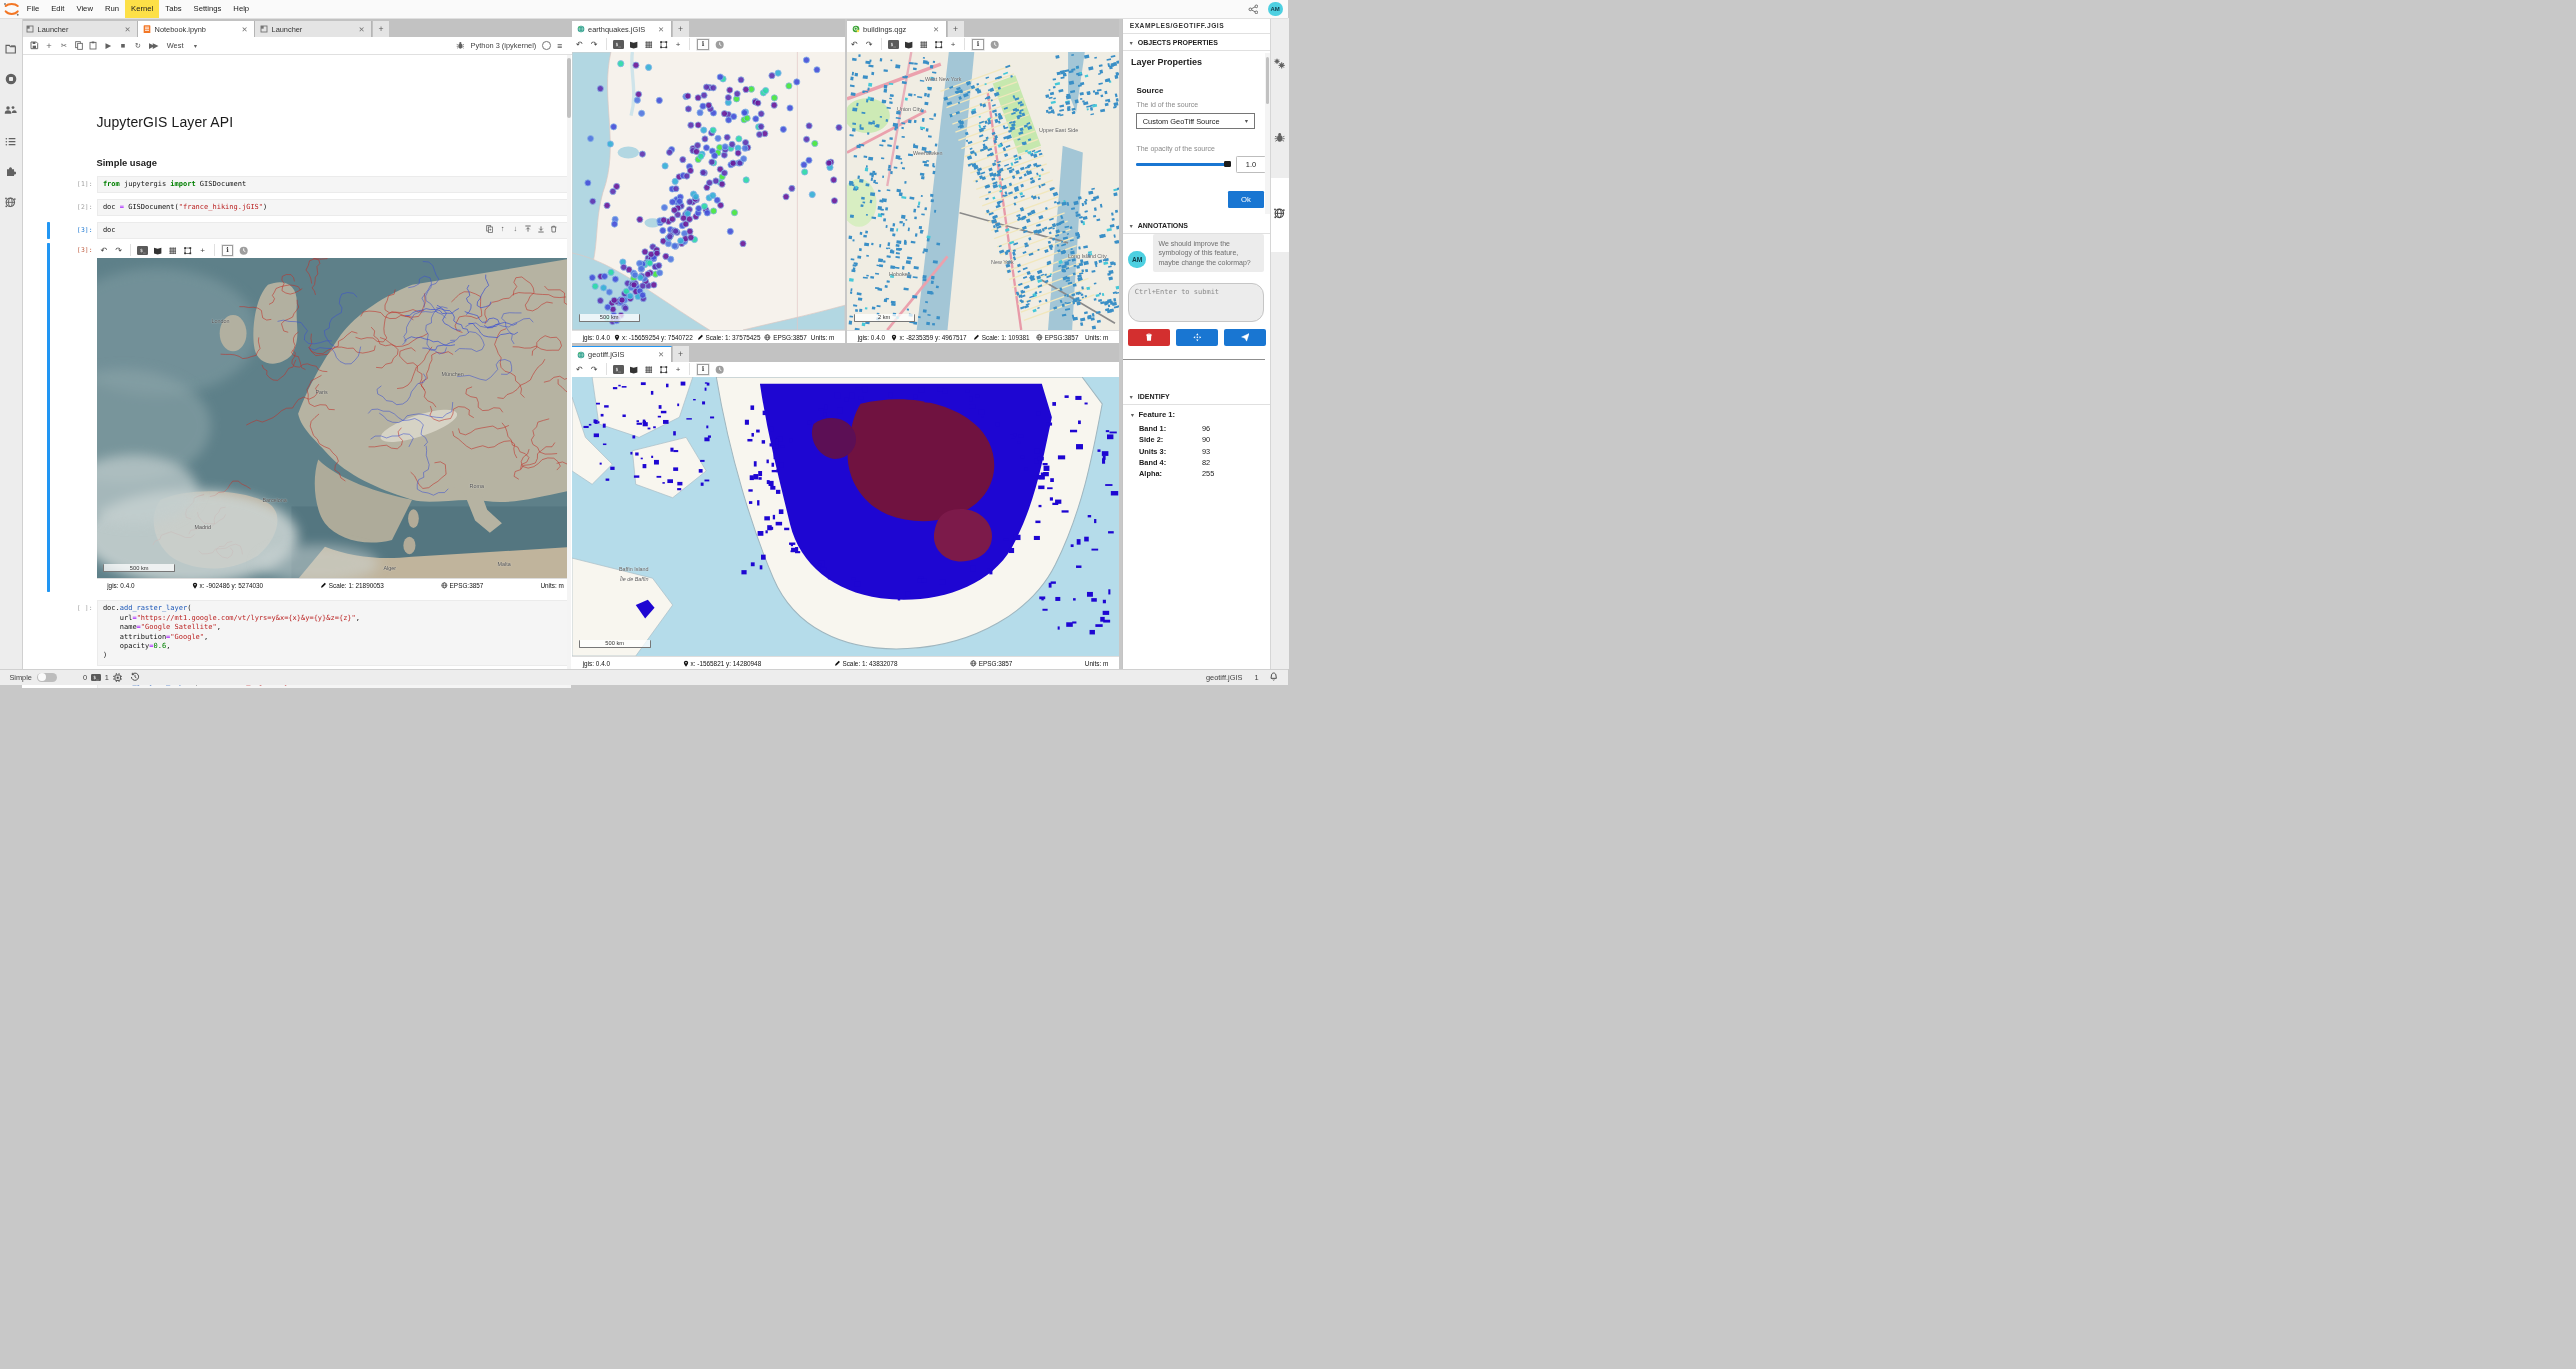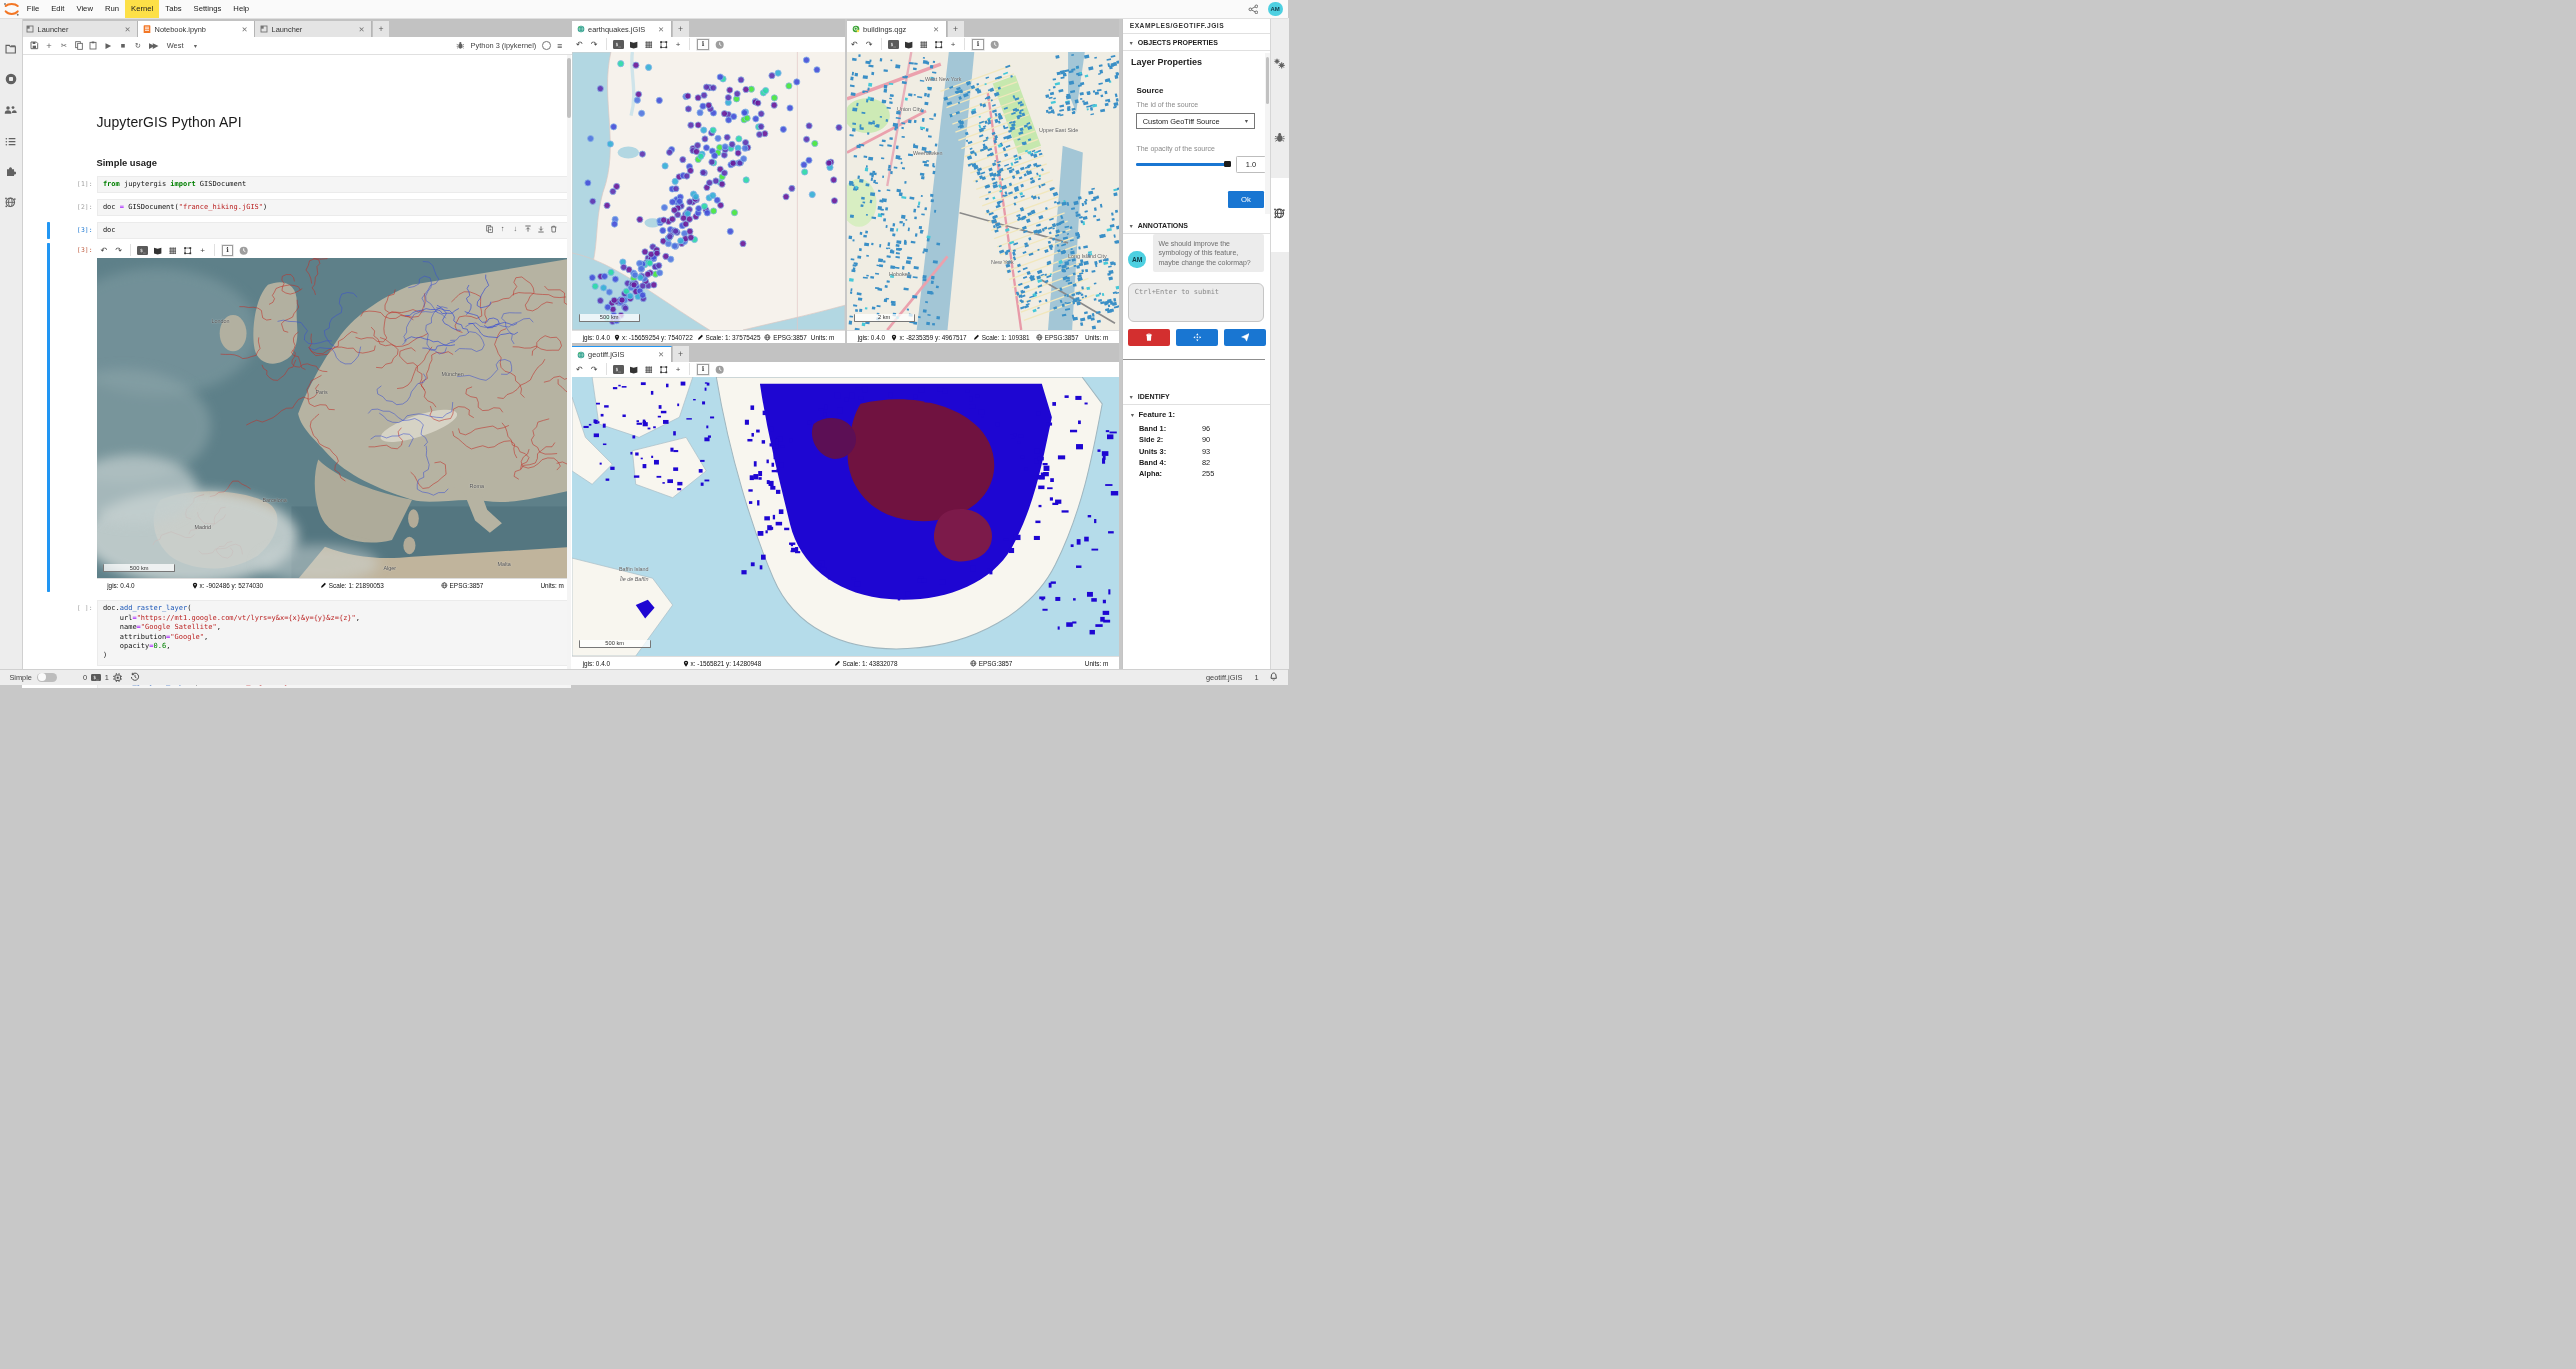--- a/index.html
+++ b/index.html
@@ -110,21 +110,21 @@
   .lp-slider .thumb{position:absolute;right:-1.3px;top:0.7px;width:6.7px;height:6.7px;background:#1b1b1b;border-radius:1.3px;}
   .lp-value{position:absolute;left:113px;top:138px;width:28px;height:14.8px;border:0.7px solid #bdbdbd;border-radius:1.3px;
     font-size:7.4px;color:#222;display:flex;align-items:center;justify-content:center;background:#fff;}
   .ok-btn{position:absolute;left:105px;top:173px;width:36px;height:17.4px;background:#1976d2;color:#fff;
     font-size:7.7px;border-radius:1.3px;display:flex;align-items:center;justify-content:center;}
   .ann-bubble{position:absolute;left:29.5px;top:216px;width:111px;background:#ececec;border-radius:2px;
     font-size:7px;color:#6d6d6d;padding:4.7px 6px;box-sizing:border-box;line-height:1.35;}
   .ann-avatar{position:absolute;left:5.4px;top:233px;width:17.4px;height:17.4px;border-radius:50%;background:#4dd0e1;
     color:#0d3b46;font-size:6.7px;font-weight:bold;display:flex;align-items:center;justify-content:center;}
   .ann-input{position:absolute;left:5.4px;top:265px;width:136px;height:39px;background:#ececec;
-    border:0.7px solid #c6c6c6;border-radius:6px;font-family:"DejaVu Sans Mono",monospace;font-size:7px;
+    border:0.7px solid #c6c6c6;border-radius:12px;font-family:"DejaVu Sans Mono",monospace;font-size:7px;
     color:#8a8a8a;padding:4px 5.4px;box-sizing:border-box;resize:none;}
   .ann-input::placeholder{color:#8a8a8a;}
   .ann-btn{position:absolute;top:311px;width:42px;height:17px;border-radius:2px;display:flex;
     align-items:center;justify-content:center;}
   .ann-btn.del{left:5.4px;background:#d32f2f;}
   .ann-btn.ctr{left:53px;background:#1976d2;}
   .ann-btn.snd{left:101px;background:#1976d2;}
   .rp-divider{position:absolute;left:0;top:341px;width:142px;height:1.3px;background:#8f8f8f;}
   .id-feature{position:absolute;left:6.7px;top:392px;font-size:7.7px;font-weight:bold;color:#212121;}
   .id-feature .car{font-size:5.4px;color:#616161;margin-right:3.4px;}
@@ -290,21 +290,21 @@
             <circle cx="6.5" cy="3" r="1.6" fill="#616161"></circle>
             <path d="M1,5l2.5,1M1,8h2.5M1.5,11l2-1.5M12,5l-2.5,1M12,8H9.5M11.5,11l-2-1.5" stroke="#616161" stroke-width="1"></path>
           </svg>
         <span>Python 3 (ipykernel)</span>
         <span class="kcirc"></span>
         <span style="font-size:8.7px;color:#616161">≡</span>
       </span>
     </div>
 
     <div id="nb-content" class="abs">
-      <div class="nb-title">JupyterGIS Python API</div>
+      <div class="nb-title">JupyterGIS Layer API</div>
       <div class="nb-h2">Simple usage</div>
 
       <div class="prompt" style="top:125px">[1]:</div>
       <div class="cellbox" style="top:121px;height:17.4px"><span class="tk-kw">from</span><span class="tk-pl"> jupytergis </span><span class="tk-kw">import</span><span class="tk-pl"> GISDocument</span></div>
 
       <div class="prompt" style="top:148px">[2]:</div>
       <div class="cellbox" style="top:144px;height:17.4px"><span class="tk-pl">doc </span><span class="tk-op">=</span><span class="tk-pl"> GISDocument(</span><span class="tk-st">"france_hiking.jGIS"</span><span class="tk-pl">)</span></div>
 
       <div class="selbar" style="top:167px;height:17.4px"></div>
       <div class="prompt blue" style="top:171px">[3]:</div>

